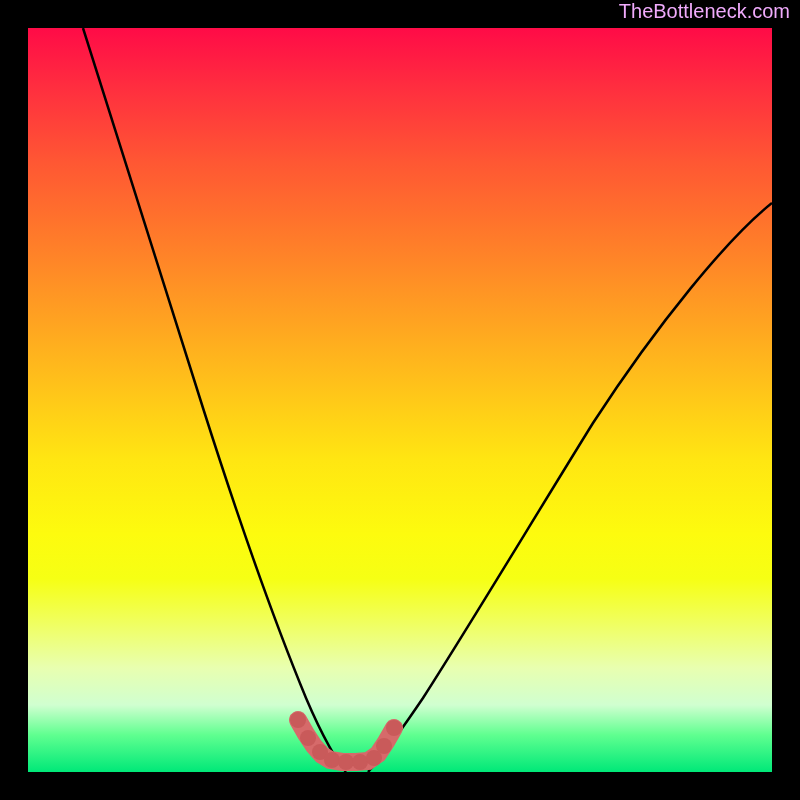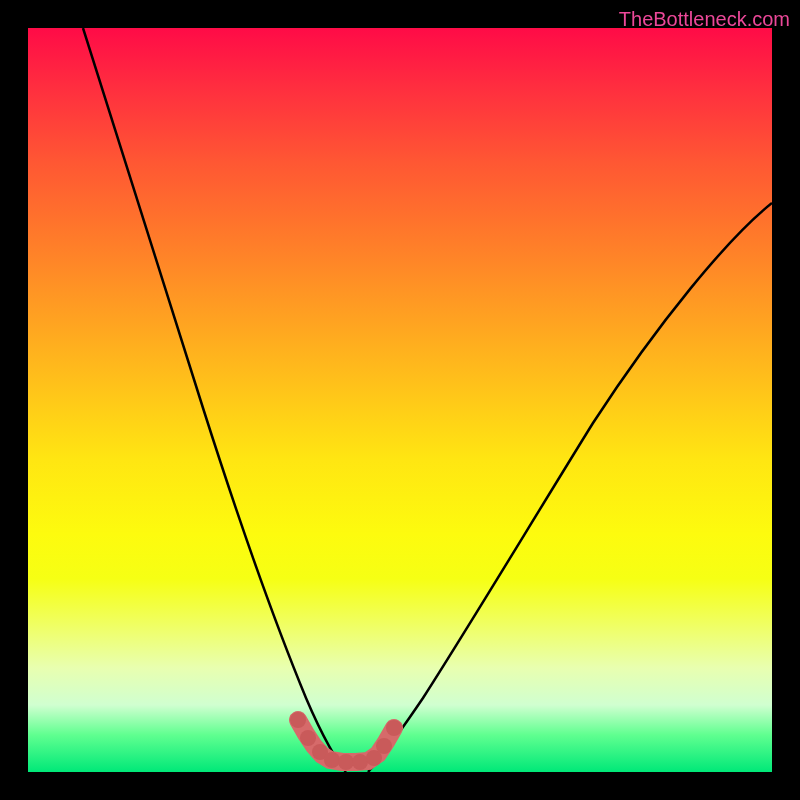--- a/index.html
+++ b/index.html
@@ -6,23 +6,23 @@
   body {
     width: 800px;
     height: 800px;
     background: #000;
     position: relative;
     overflow: hidden;
     font-family: Arial, sans-serif;
   }
   .watermark {
     position: absolute;
-    top: 8px;
+    top: 0;
     right: 10px;
-    color: #ec4899;
+    color: #f0abfc;
     font-size: 20px;
     font-weight: 500;
     z-index: 10;
   }
   .plot-area {
     position: absolute;
     left: 28px;
     top: 28px;
     width: 744px;
     height: 744px;

